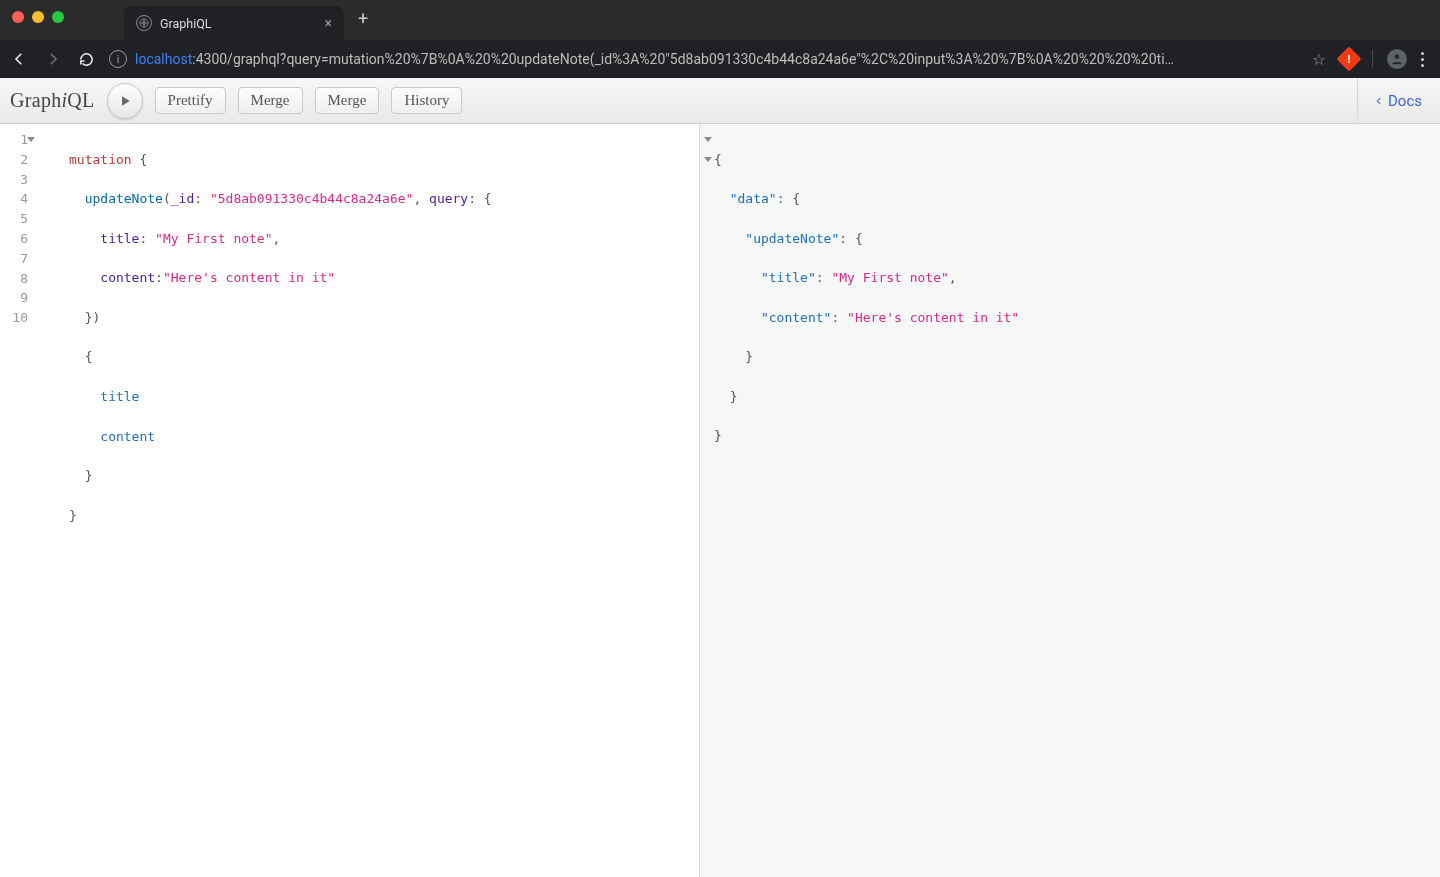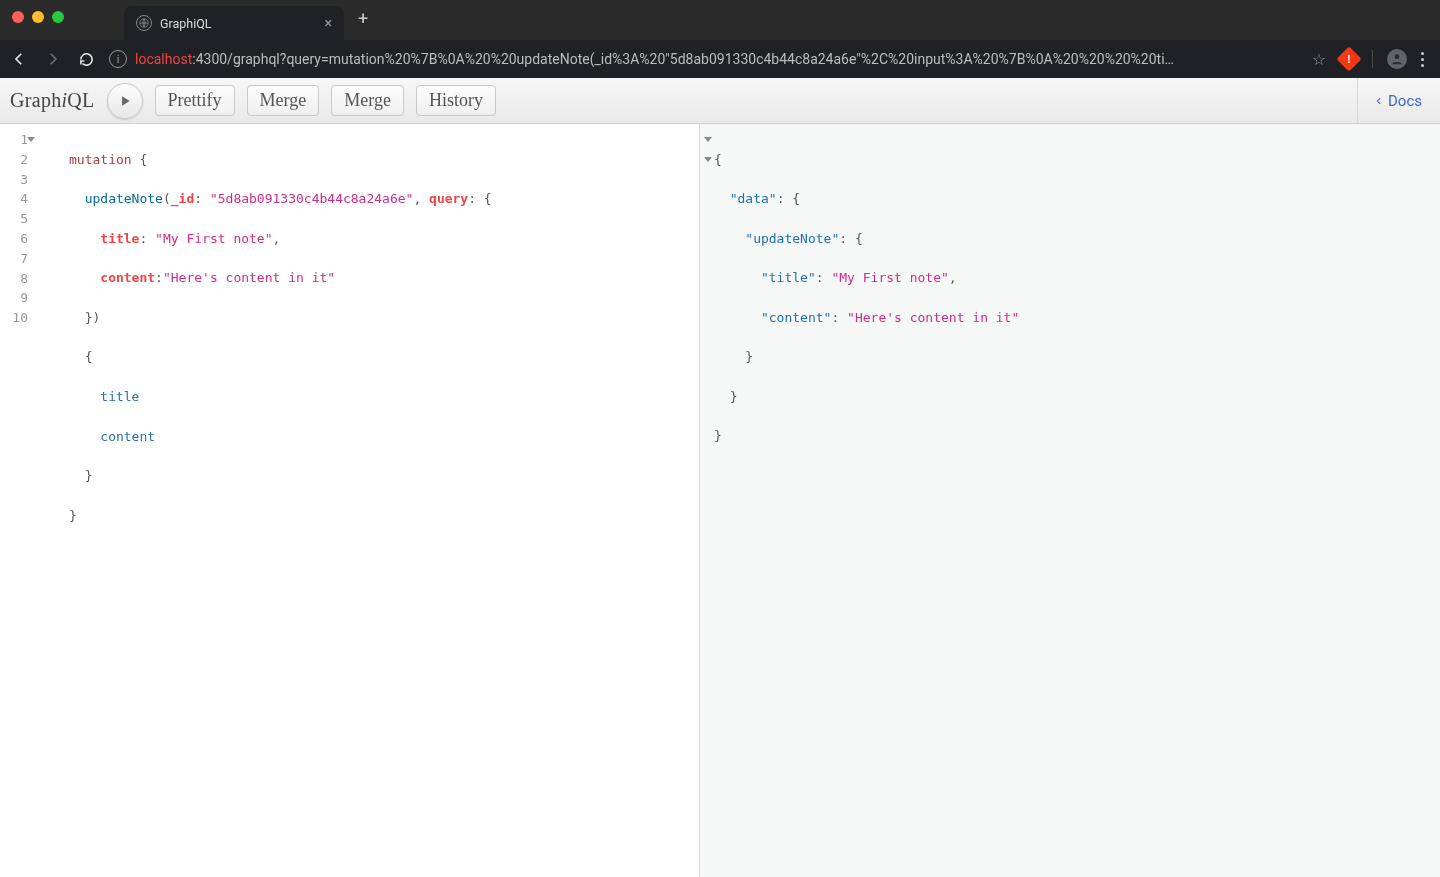--- a/index.html
+++ b/index.html
@@ -16,57 +16,57 @@
   .tab .close { margin-left:auto; color:#9a9a9a; font-size:14px; }
   .newtab { color:#cfcfcf; padding:0 14px; font-size:18px; align-self:center; margin-bottom:4px;}
 
   .addr-bar { background:#202124; height:38px; display:flex; align-items:center; padding:0 10px; gap:14px; }
   .nav-icons { display:flex; gap:16px; align-items:center; }
   .nav-icons span, .nav-icons div { color:#9a9a9a; display:flex; align-items:center; }
   .nav-icons .active { color:#e8e8e8; }
   .url-wrap { flex:1; display:flex; align-items:center; background:#202124; color:#bdbdbd; font-size:14px; gap:8px; overflow:hidden;}
   .url-wrap .info { width:18px; height:18px; border:1.5px solid #9a9a9a; border-radius:50%; display:flex; align-items:center; justify-content:center; font-size:11px; color:#9a9a9a; flex:0 0 auto;}
   .url-text { white-space:nowrap; overflow:hidden; text-overflow:ellipsis; }
-  .url-text .host { color:#ef4444; }
+  .url-text .host { color:#3b82f6; }
   .right-icons { display:flex; align-items:center; gap:14px; padding-right:6px;}
   .right-icons .star { color:#9a9a9a; font-size:16px;}
   .ext-badge { width:18px; height:18px; background:#f03a17; transform:rotate(45deg); border-radius:3px; display:flex; align-items:center; justify-content:center;}
   .ext-badge span{ transform:rotate(-45deg); color:#fff; font-size:10px; font-weight:bold;}
   .divider-v { width:1px; height:18px; background:#4b4b4b;}
   .avatar { width:20px; height:20px; border-radius:50%; background:#5f6368; display:flex; align-items:center; justify-content:center;}
   .avatar svg{width:14px;height:14px;fill:#2b2b2b;}
   .kebab { color:#cfcfcf; font-size:16px; letter-spacing:0; line-height:0; display:flex; flex-direction:column; gap:3px;}
   .kebab i{width:3px;height:3px;background:#cfcfcf;border-radius:50%;display:block;}
   .reload svg{width:17px;height:17px;}
 
   
   .graphiql { height:calc(877px - 78px); display:flex; flex-direction:column; }
   .gi-toolbar { height:46px; background:linear-gradient(#f7f7f7,#e9e9e9); border-bottom:1px solid #d0d0d0; display:flex; align-items:center; padding:0 10px; gap:12px; }
   .gi-logo { font-family: Georgia, 'Times New Roman', serif; font-size:20px; color:#444; letter-spacing:0.3px;}
   .gi-logo em{font-style:italic;}
   .play { width:36px; height:36px; border-radius:50%; background:linear-gradient(#fdfdfd,#e7e7e7); border:1px solid #c7c7c7; box-shadow:0 1px 2px rgba(0,0,0,0.15); display:flex; align-items:center; justify-content:center; cursor:pointer;}
   .play svg{width:14px;height:14px;}
-  .gi-btn { background:linear-gradient(#fdfdfd,#efefef); border:1px solid #c9c9c9; border-radius:4px; padding:4px 12px; font-size:18px; color:#555; cursor:pointer; font-family:Georgia,'Times New Roman',serif;}
+  .gi-btn { background:linear-gradient(#fdfdfd,#efefef); border:1px solid #c9c9c9; border-radius:4px; padding:4px 12px; font-size:15px; color:#555; cursor:pointer; font-family:Georgia,'Times New Roman',serif;}
   .gi-spacer{flex:1;}
   .docs-btn { color:#3a67d6; font-size:15px; display:flex; align-items:center; gap:4px; cursor:pointer; padding:0 8px; border-left:1px solid #d6d6d6; height:100%; padding-left:16px;}
   .docs-btn svg{width:10px;height:14px;}
 
   .gi-body { flex:1; display:flex; min-height:0;}
   .editor-col { width:700px; display:flex; flex-direction:column; border-right:1px solid #ddd; background:#fff;}
   .result-col { flex:1; background:#f6f7f7; position:relative;}
 
   .cm { flex:1; display:flex; font-family: Menlo, Monaco, Consolas, monospace; font-size:13px; line-height:1.52; overflow:auto; background:#fff;}
   .gutter { width:36px; text-align:right; color:#999; padding:6px 8px 6px 0; user-select:none; background:#fff;}
   .gutter div{height:19.8px;}
   .code { padding:6px 8px; white-space:pre; color:#333;}
   .code .line{height:19.8px;margin-left:25px;}
 
   .kw { color:#b33b3b; }
   .fn { color:#0369a1; }
-  .attr { color:#ef4444;font-weight:bold; }
+  .attr { color:#4c1d95; }
   .punct { color:#555; }
   .str { color:#d12b8a; }
   .field { color:#2a6db0; }
   .editor-wrap{position:relative; flex:1; display:flex; min-height:0;}
   .fold-marks{position:absolute; left:26px; top:6px; width:10px; font-size:9px; color:#888;}
   .fold-marks div{height:19.8px; display:flex; align-items:center; justify-content:center;}
 
   .vars-bar { height:28px; background:linear-gradient(#f3f3f3,#ececec); border-top:1px solid #ddd; font-family:Georgia,'Times New Roman',serif; font-size:11px; letter-spacing:2px; color:#777; display:flex; align-items:center; padding-left:40px; text-transform:uppercase; cursor:row-resize;}
 
   .result { font-family: Menlo, Monaco, Consolas, monospace; font-size:13px; line-height:1.52; padding:6px 14px; white-space:pre; color:#555;}

